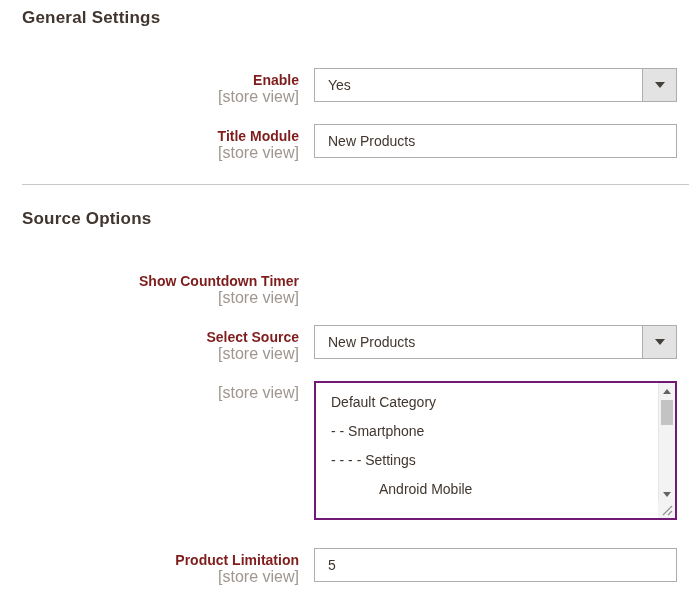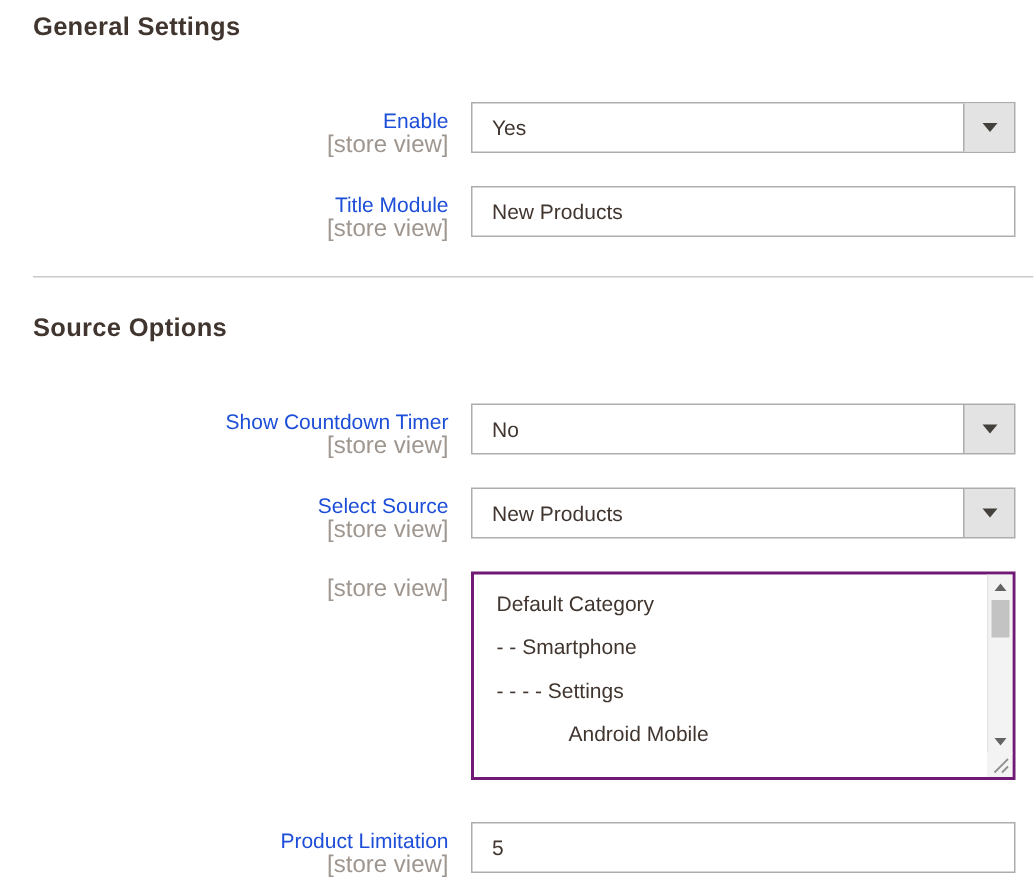--- a/index.html
+++ b/index.html
@@ -18,21 +18,21 @@
     font-weight: bold;
     color: #41362f;
     letter-spacing: 0.2px;
     margin-bottom: 40px;
   }
 
   .row { display: flex; align-items: flex-start; margin-bottom: 20px; }
   .row.last { margin-bottom: 0; margin-top: 28px; }
 
   .label-col { width: 277px; flex-shrink: 0; text-align: right; padding-top: 4px; }
-  .field-label { font-size: 14px; font-weight: normal; color: #1d4ed8; line-height: 17px; display: block; }
+  .field-label { font-size: 14px; font-weight: bold; color: #7f1d1d; line-height: 17px; display: block; }
   .scope { font-size: 16px; color: #9e968f; line-height: 14px; margin-top: 1px; text-align: right; }
 
   .field-col { flex: 1; margin-left: 15px; min-width: 0; }
 
   
   .select-ctl {
     display: flex;
     height: 34px;
     border: 1px solid #adadad;
     background: #ffffff;
@@ -182,28 +182,20 @@
   </div>
 
   <hr class="divider">
 
   <h2 class="section-title">Source Options</h2>
 
   <div class="row">
     <div class="label-col">
       <span class="field-label">Show Countdown Timer</span>
       <div class="scope">[store view]</div>
-    </div>
-    <div class="field-col">
-      <div class="select-ctl">
-        <span class="select-value">No</span>
-        <span class="select-btn">
-          <span class="caret-down"></span>
-        </span>
-      </div>
     </div>
   </div>
 
   <div class="row">
     <div class="label-col">
       <span class="field-label">Select Source</span>
       <div class="scope">[store view]</div>
     </div>
     <div class="field-col">
       <div class="select-ctl">

